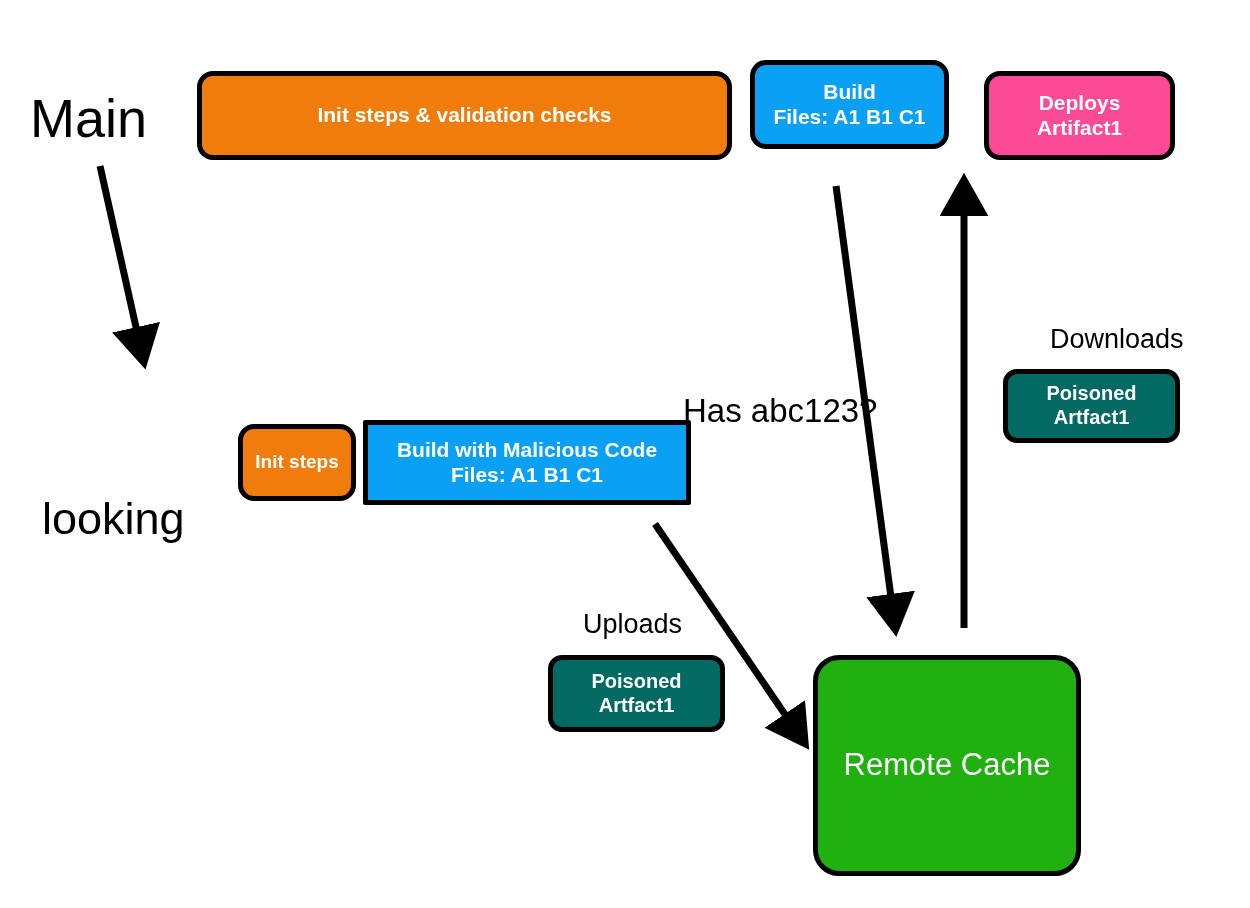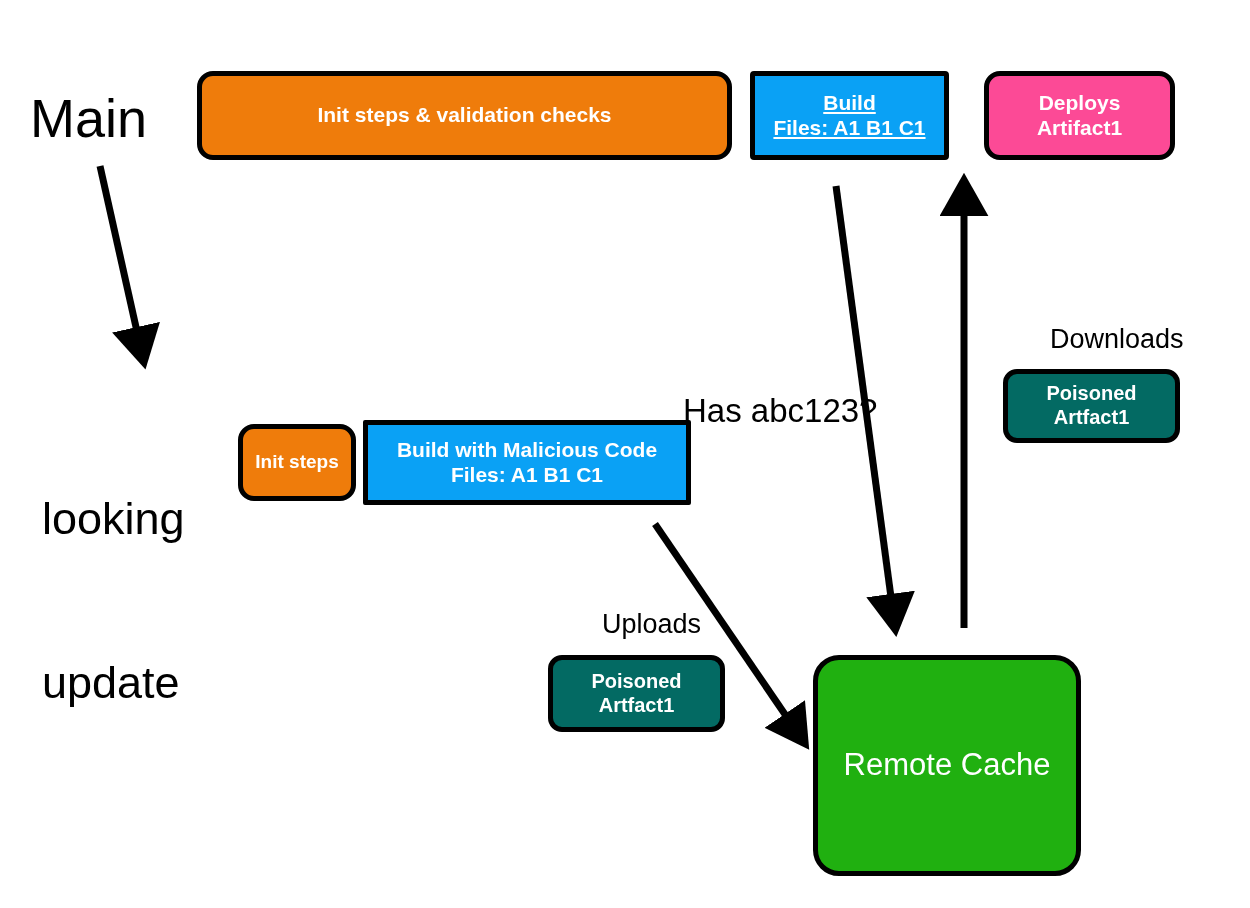--- a/index.html
+++ b/index.html
@@ -34,25 +34,24 @@
   .node .line { display: block; white-space: nowrap; }
 
   
   #node-init-validation {
     left: 197px; top: 71px; width: 535px; height: 89px;
     background: #ef7c0b;
     border-radius: 16px;
     font-size: 21px;
   }
   #node-build-main {
-    left: 750px; top: 71px; width: 199px; height: 89px;
+    left: 750px; top: 60px; width: 199px; height: 89px;
     background: #0aa1f5;
-    border-radius: 4px;
+    border-radius: 16px;
     font-size: 21px;
-    text-decoration: underline;
   }
   #node-deploys {
     left: 984px; top: 71px; width: 191px; height: 89px;
     background: #fc4a96;
     border-radius: 16px;
     font-size: 21px;
   }
 
   
   #node-init-steps {
@@ -100,21 +99,21 @@
     line-height: 1.12;
   }
   #label-main { left: 30px; top: 88px; font-size: 54px; }
   #label-branch {
     left: 42px; top: 382px; font-size: 45px; line-height: 1.22;
   }
   #label-has-abc {
     left: 683px; top: 291px; font-size: 33px; line-height: 1.45;
   }
   #label-downloads { left: 1022px; top: 324px; font-size: 27px; margin-left: 28px; }
-  #label-uploads { left: 602px; top: 609px; font-size: 27px; }
+  #label-uploads { left: 583px; top: 609px; font-size: 27px; }
 
   #arrows {
     position: absolute;
     left: 0; top: 0;
     width: 1250px; height: 908px;
     pointer-events: none;
   }
 </style>
 </head>
 <body>
@@ -134,21 +133,20 @@
 
     <line x1="964" y1="628" x2="964" y2="198" stroke="#000000" stroke-width="7" marker-end="url(#ah)"></line>
 
     <line x1="655" y1="524" x2="795" y2="729" stroke="#000000" stroke-width="7" marker-end="url(#ah)"></line>
   </svg>
 
   <div class="label" id="label-main">Main</div>
 
   <div class="label" id="label-branch">
     <div>looking</div>
-    <div>update</div>
   </div>
 
   <div class="node" id="node-init-validation">
     <span class="line">Init steps &amp; validation checks</span>
   </div>
 
   <div class="node" id="node-build-main">
     <span class="line">Build</span>
     <span class="line">Files: A1  B1  C1</span>
   </div>

